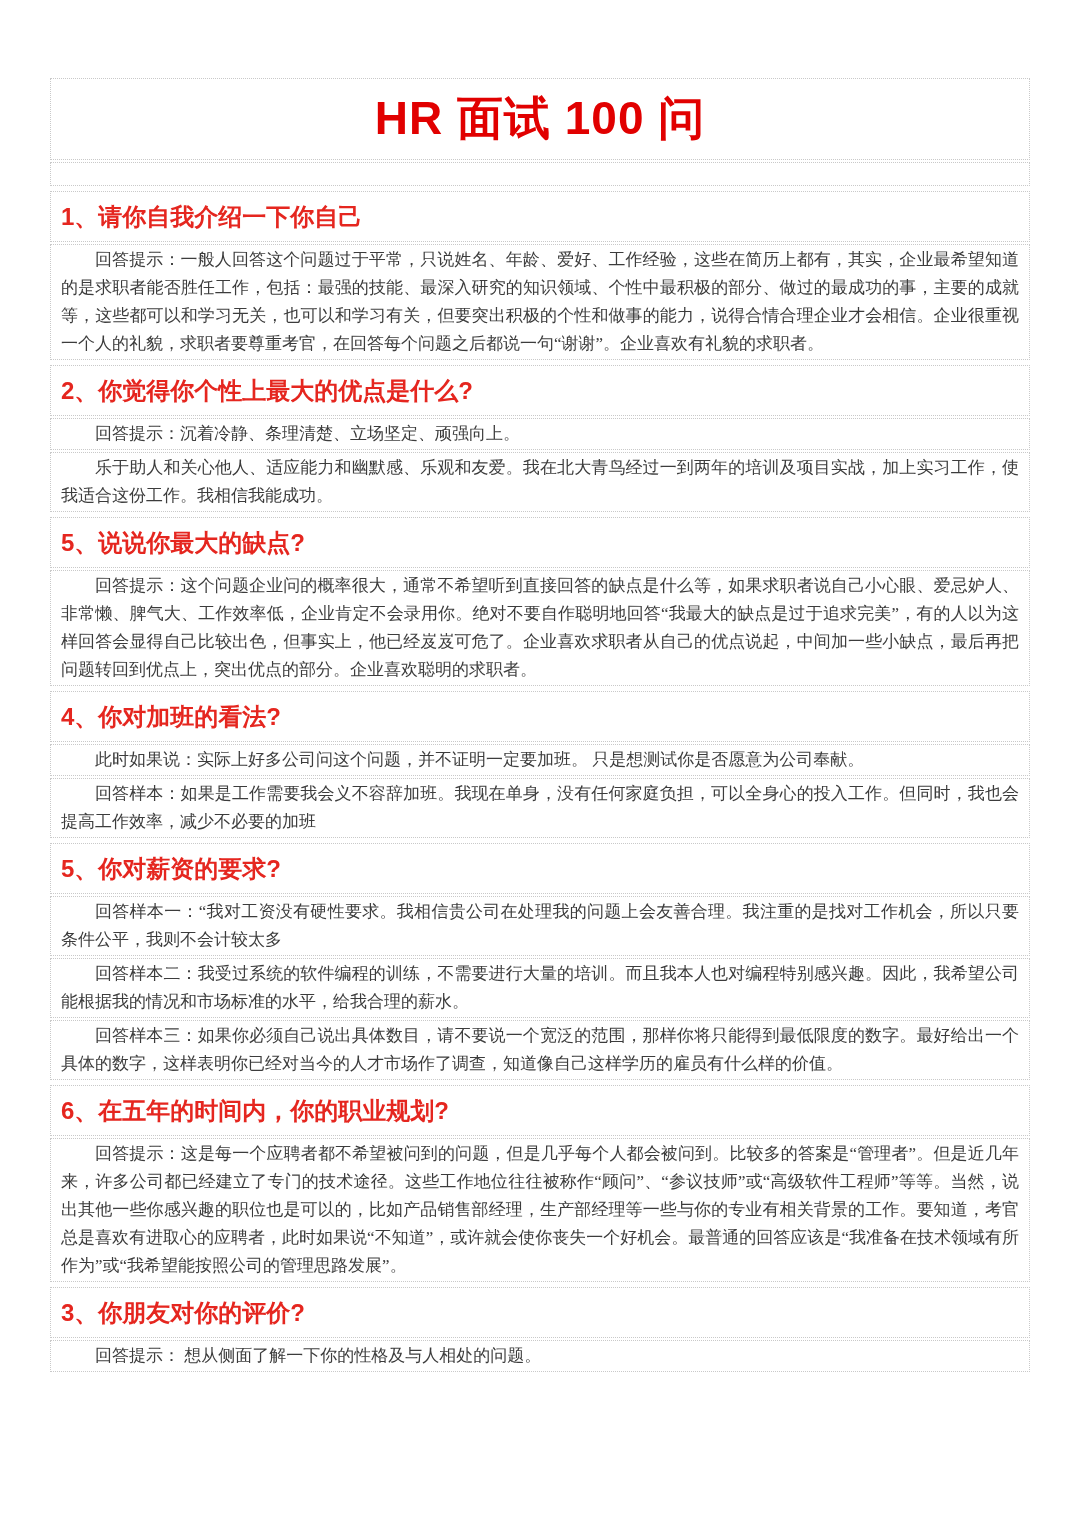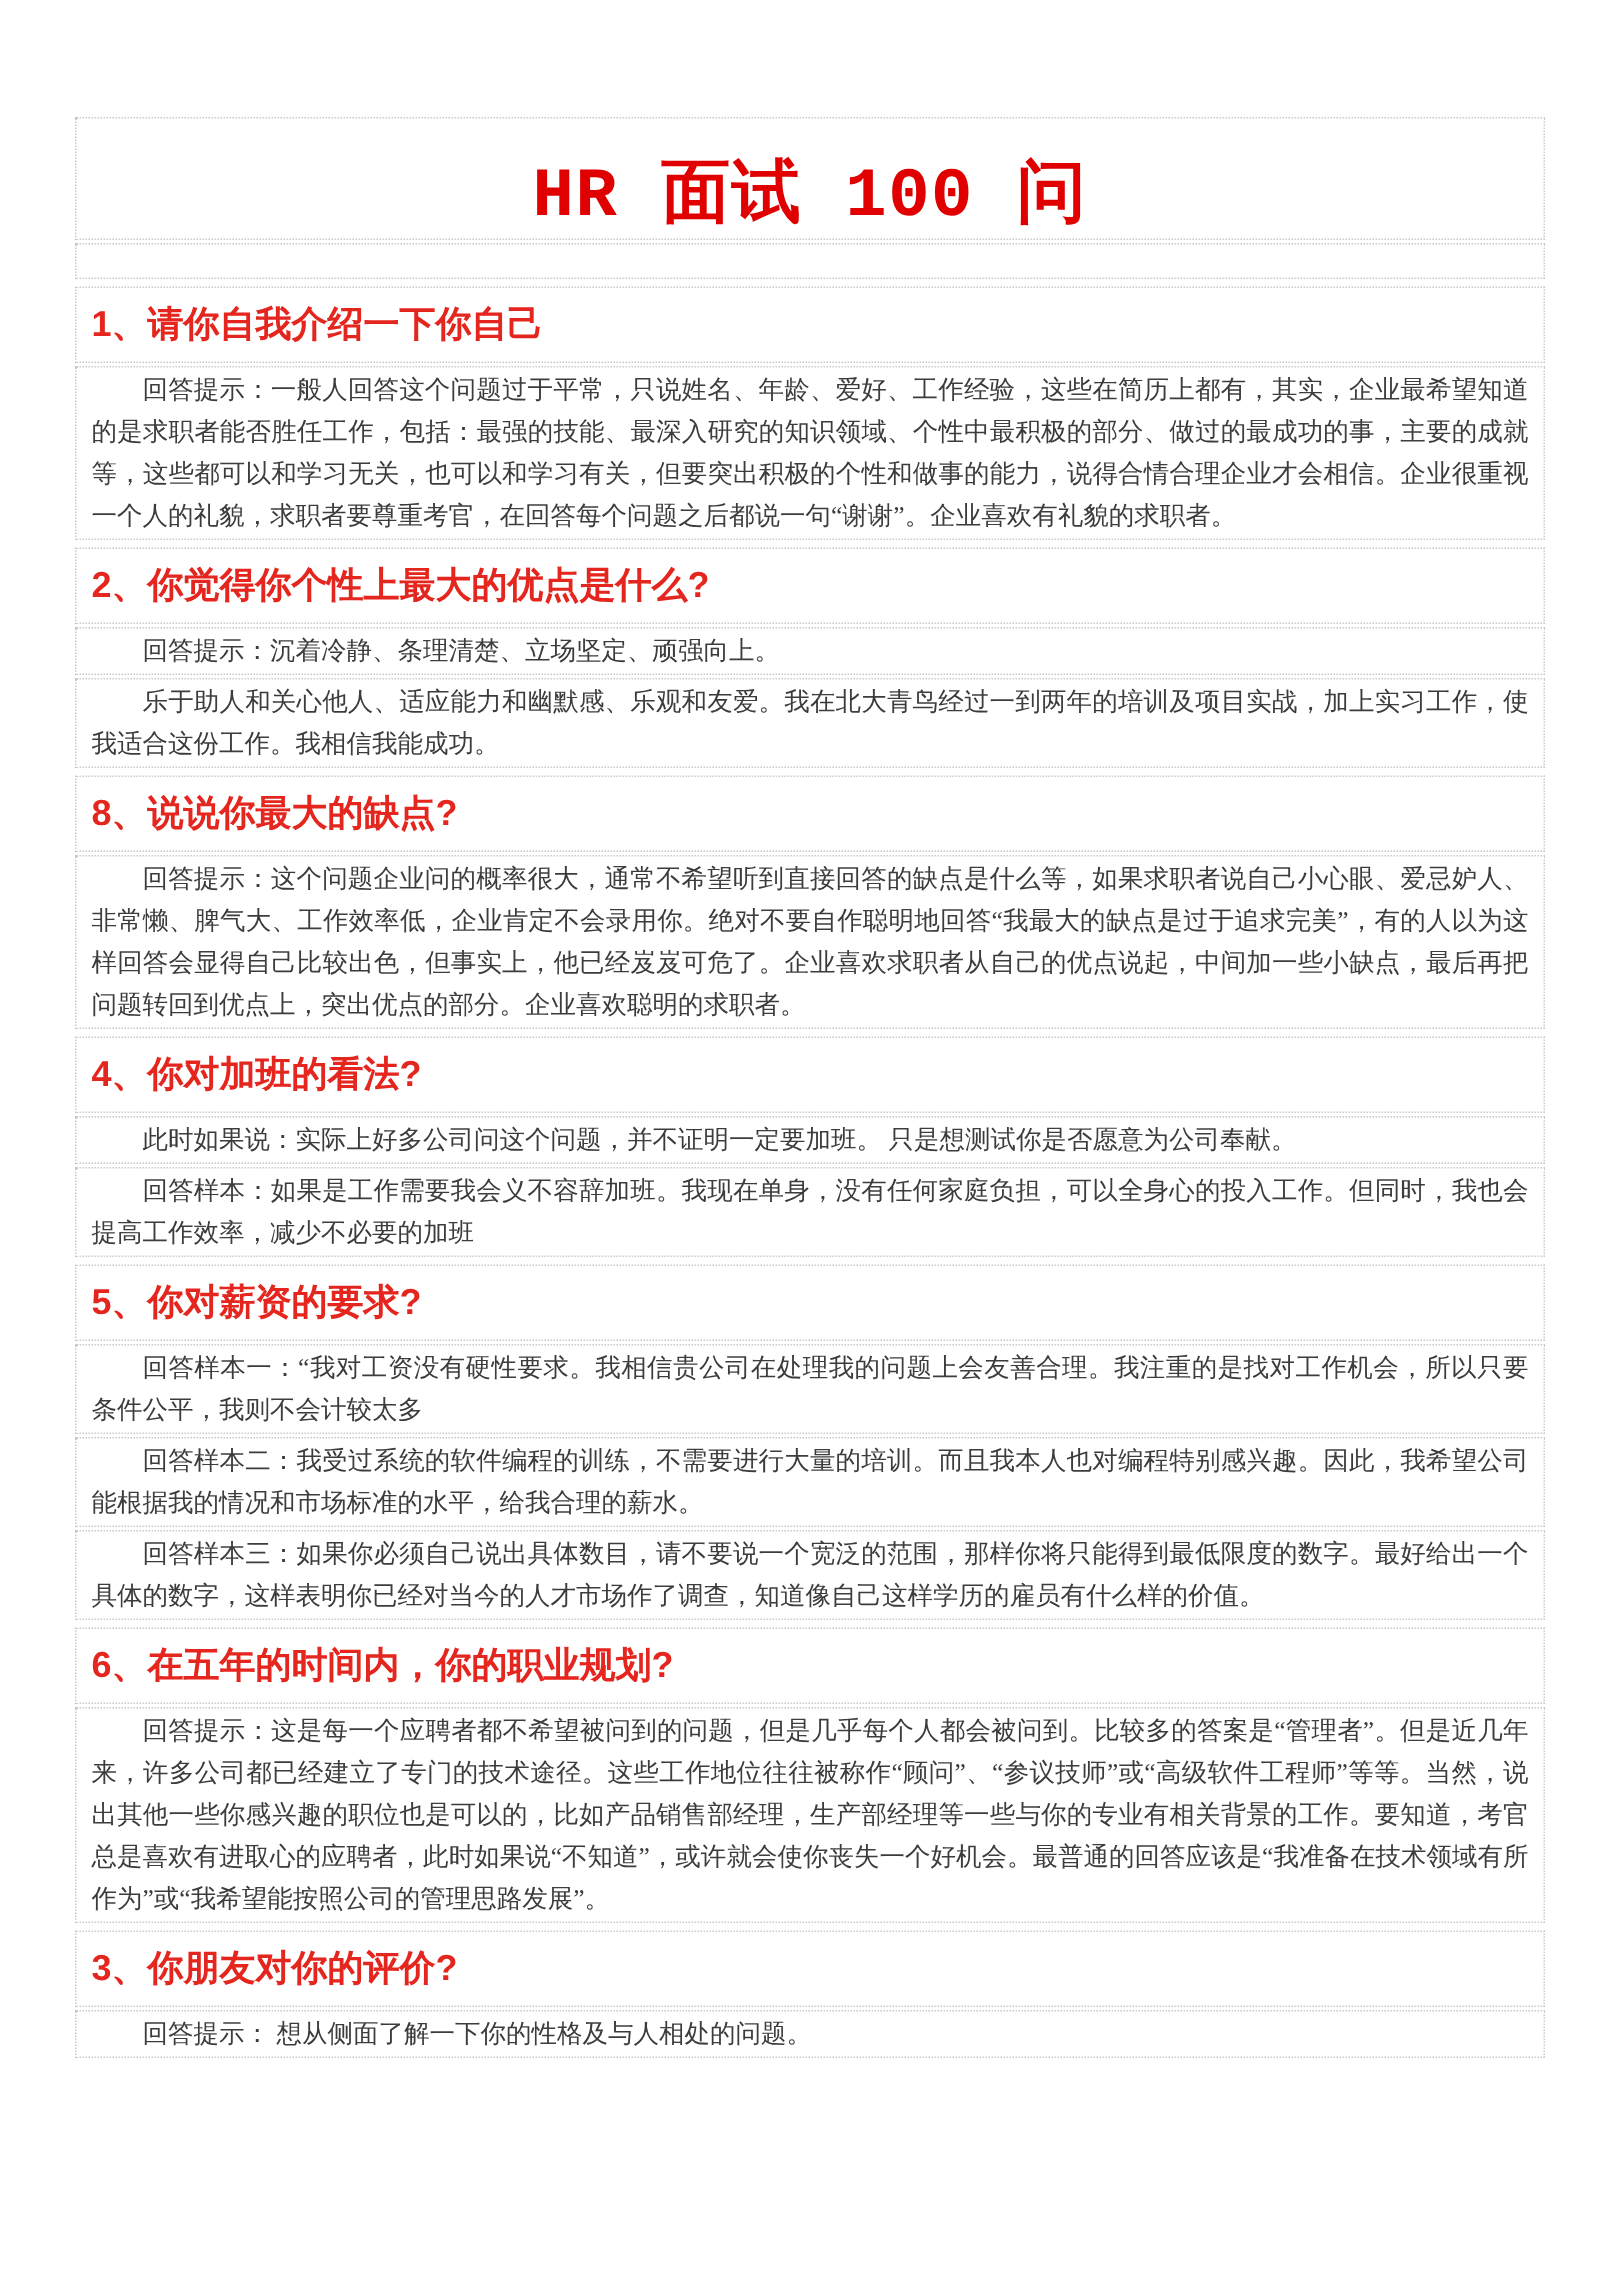--- a/index.html
+++ b/index.html
@@ -21,23 +21,23 @@
   }
   .row {
     box-sizing: border-box;
     border: 1px dotted #c9c9c9;
     background: #ffffff;
     margin-bottom: 2px;
   }
   .title-row {
     height: 82px;
     display: flex;
-    align-items: flex-end;
+    align-items: center;
     justify-content: center;
-    font-family: Liberation Mono, monospace;
+    font-family: Liberation Sans, sans-serif;
     font-weight: bold;
     font-size: 46px;
     letter-spacing: 1px;
     color: var(--title-red, #e10000);
   }
   .spacer-row {
     height: 24px;
   }
   .heading-row {
     margin-top: 5px;
@@ -68,21 +68,21 @@
 
   <div class="row spacer-row"></div>
 
   <div class="row heading-row">1、请你自我介绍一下你自己</div>
   <div class="row para-row">回答提示：一般人回答这个问题过于平常，只说姓名、年龄、爱好、工作经验，这些在简历上都有，其实，企业最希望知道的是求职者能否胜任工作，包括：最强的技能、最深入研究的知识领域、个性中最积极的部分、做过的最成功的事，主要的成就等，这些都可以和学习无关，也可以和学习有关，但要突出积极的个性和做事的能力，说得合情合理企业才会相信。企业很重视一个人的礼貌，求职者要尊重考官，在回答每个问题之后都说一句“谢谢”。企业喜欢有礼貌的求职者。</div>
 
   <div class="row heading-row">2、你觉得你个性上最大的优点是什么?</div>
   <div class="row para-row">回答提示：沉着冷静、条理清楚、立场坚定、顽强向上。</div>
   <div class="row para-row">乐于助人和关心他人、适应能力和幽默感、乐观和友爱。我在北大青鸟经过一到两年的培训及项目实战，加上实习工作，使我适合这份工作。我相信我能成功。</div>
 
-  <div class="row heading-row">8、说说你最大的缺点?</div>
+  <div class="row heading-row">5、说说你最大的缺点?</div>
   <div class="row para-row">回答提示：这个问题企业问的概率很大，通常不希望听到直接回答的缺点是什么等，如果求职者说自己小心眼、爱忌妒人、非常懒、脾气大、工作效率低，企业肯定不会录用你。绝对不要自作聪明地回答“我最大的缺点是过于追求完美”，有的人以为这样回答会显得自己比较出色，但事实上，他已经岌岌可危了。企业喜欢求职者从自己的优点说起，中间加一些小缺点，最后再把问题转回到优点上，突出优点的部分。企业喜欢聪明的求职者。</div>
 
   <div class="row heading-row">4、你对加班的看法?</div>
   <div class="row para-row">此时如果说：实际上好多公司问这个问题，并不证明一定要加班。 只是想测试你是否愿意为公司奉献。</div>
   <div class="row para-row">回答样本：如果是工作需要我会义不容辞加班。我现在单身，没有任何家庭负担，可以全身心的投入工作。但同时，我也会提高工作效率，减少不必要的加班</div>
 
   <div class="row heading-row">5、你对薪资的要求?</div>
   <div class="row para-row">回答样本一：“我对工资没有硬性要求。我相信贵公司在处理我的问题上会友善合理。我注重的是找对工作机会，所以只要条件公平，我则不会计较太多</div>
   <div class="row para-row">回答样本二：我受过系统的软件编程的训练，不需要进行大量的培训。而且我本人也对编程特别感兴趣。因此，我希望公司能根据我的情况和市场标准的水平，给我合理的薪水。</div>
   <div class="row para-row">回答样本三：如果你必须自己说出具体数目，请不要说一个宽泛的范围，那样你将只能得到最低限度的数字。最好给出一个具体的数字，这样表明你已经对当今的人才市场作了调查，知道像自己这样学历的雇员有什么样的价值。</div>

